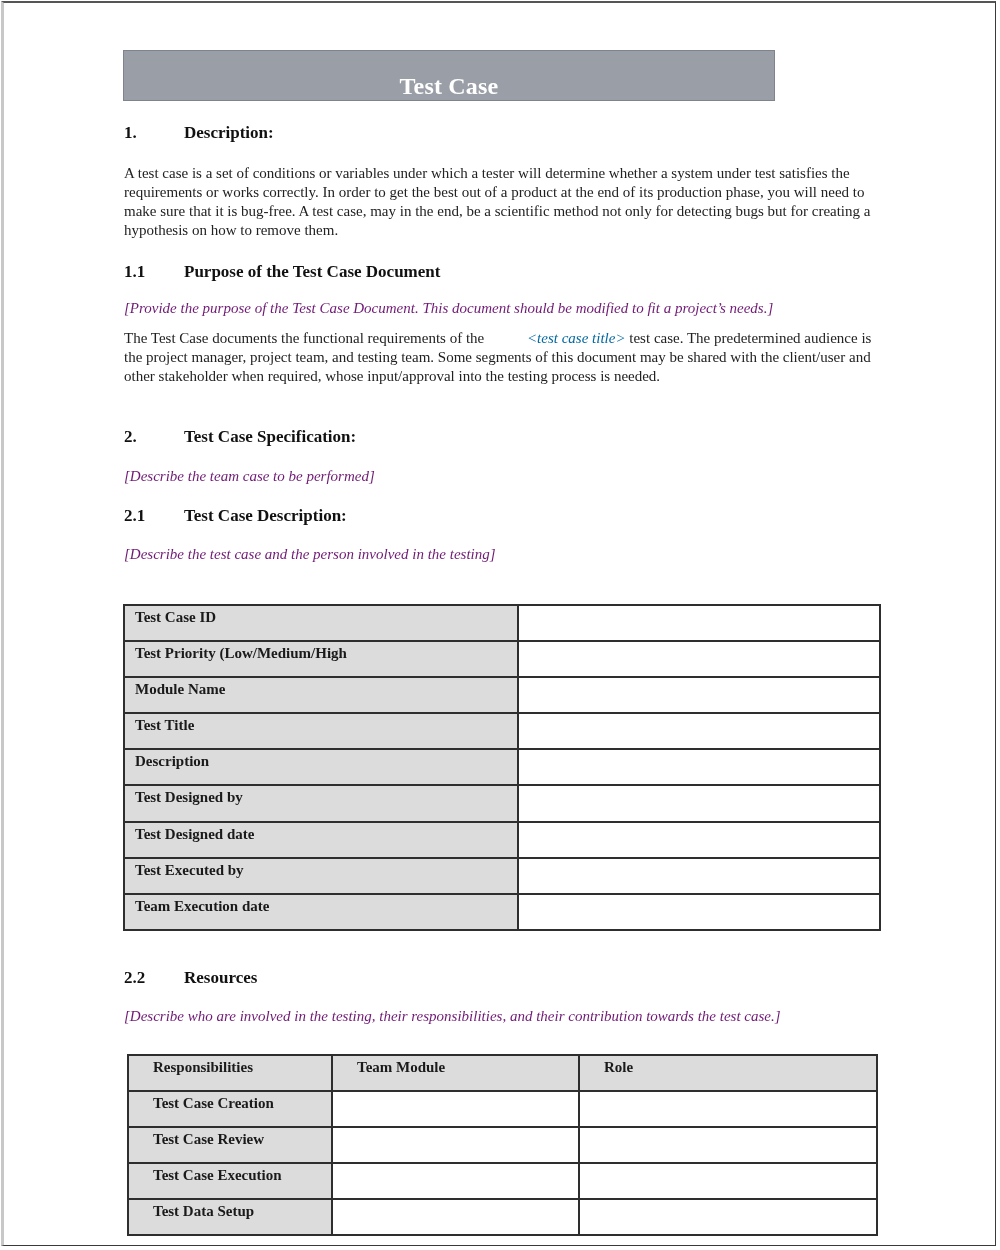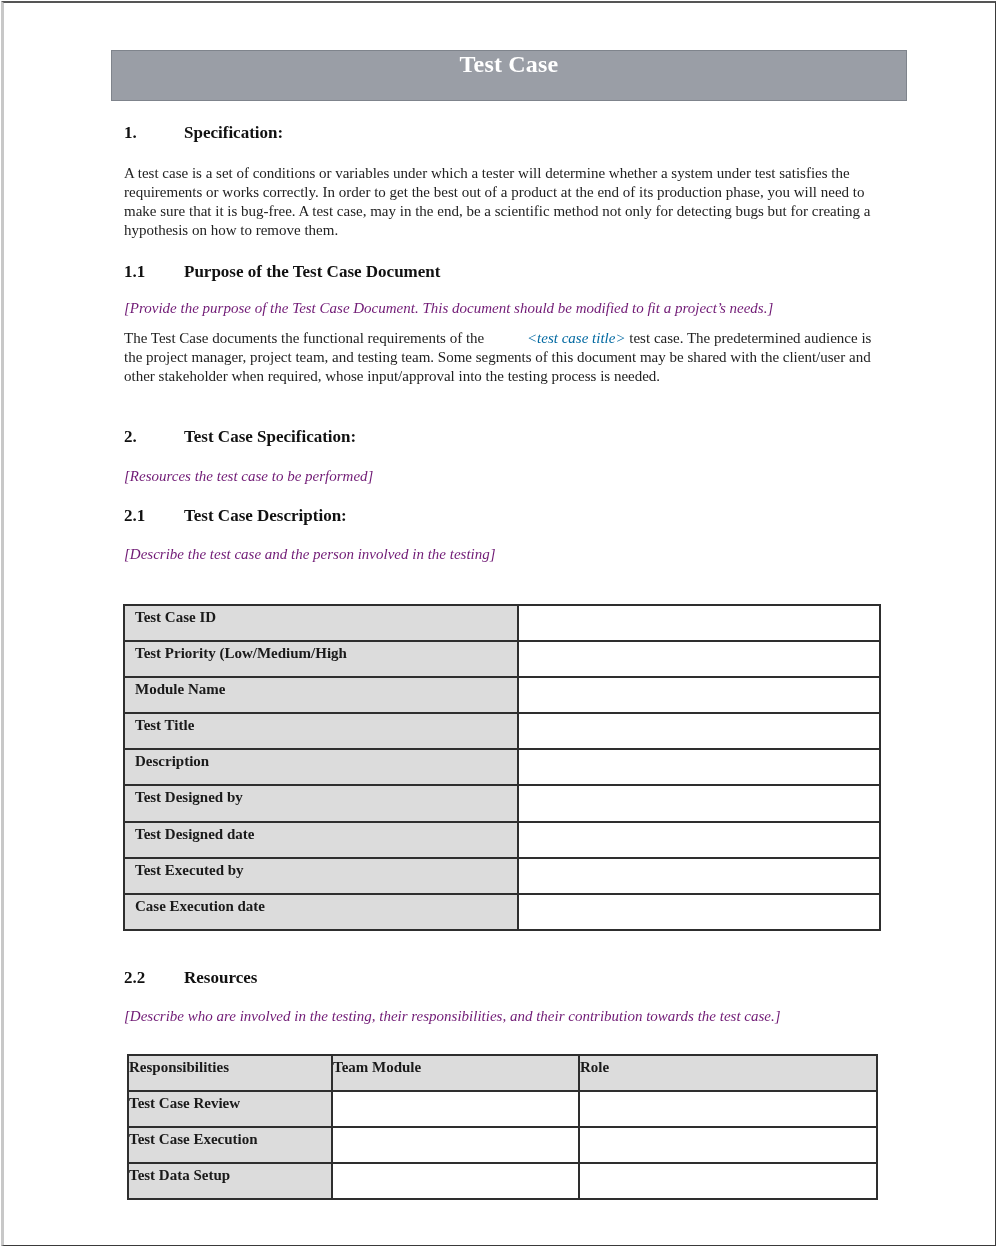--- a/index.html
+++ b/index.html
@@ -6,41 +6,41 @@
     body {
       width: 1000px; height: 1250px; background: #ffffff; position: relative; overflow: hidden;
       font-family: "DejaVu Serif", "Liberation Serif", serif; color: #1a1a1a;
     }
     .page-frame {
       position: absolute; left: 1px; top: 1px; width: 995px; height: 1245px;
       border: 1px solid #3a3a3a; border-left: 3px solid #c8c8c8; border-top: 2px solid #555;
       box-sizing: border-box;
     }
     .title-banner {
-      position: absolute; left: 111px; top: 50px; width: 796px; height: 51px;
+      position: absolute; left: 123px; top: 50px; width: 652px; height: 51px;
       background: #9a9ea6; border: 1px solid #7f848c; box-sizing: border-box;
-      display: flex; align-items: flex-start; justify-content: center;
+      display: flex; align-items: flex-end; justify-content: center;
     }
     .title-banner span { color: #ffffff; font-size: 24px; font-weight: bold; font-family: "Liberation Serif", serif; letter-spacing: 0.2px; }
     .heading {
       position: absolute; left: 124px; font-weight: bold; font-size: 17px; color: #111;
       font-family: "Liberation Serif", serif;
     }
     .heading .num { display: inline-block; width: 60px; }
     .para {
       position: absolute; left: 124px; width: 762px; font-size: 15px; line-height: 19px; color: #222;
       font-family: "Liberation Serif", serif;
     }
     .hint {
       position: absolute; left: 124px; font-size: 15px; font-style: italic; color: #701a75;
       font-family: "Liberation Serif", serif;
     }
     .inline-hint { color: #0369a1; font-style: italic; margin-left: 39px; }
     table { border-collapse: collapse; position: absolute; font-family: "Liberation Serif", serif; }
-    td { border: 2px solid #2e2e2e; vertical-align: top; padding: 3px 0; font-size: 15px; font-weight: bold; box-sizing: border-box; margin-left: 14px; }
+    td { border: 2px solid #2e2e2e; vertical-align: top; padding: 3px 24px; font-size: 15px; font-weight: bold; box-sizing: border-box; margin-left: 14px; }
     td.label { background: #dcdcdc; }
     td.empty { background: #ffffff; }
     .spec-table { left: 123px; top: 604px; width: 758px; }
     .spec-table td { height: 36.1px; }
     .spec-table td.label { width: 394px; padding-left: 10px; }
     .res-table { left: 127px; top: 1054px; width: 751px; }
     .res-table td { height: 36px; }
     .res-table td.c1 { width: 204px; }
     .res-table td.c2 { width: 247px; }
     .res-table tr.head td { background: #dcdcdc; }
@@ -48,36 +48,36 @@
 </head>
 <body>
 
 <div class="page-frame"></div>
 
 <div class="title-banner">
   <span>Test Case</span>
 </div>
 
 <div class="heading" style="top:123px;">
-  <span class="num">1.</span><span>Specification:</span>
+  <span class="num">1.</span><span>Description:</span>
 </div>
 <div class="para" style="top:164px;">A test case is a set of conditions or variables under which a tester will determine whether a system under test satisfies the requirements or works correctly. In order to get the best out of a product at the end of its production phase, you will need to make sure that it is bug-free. A test case, may in the end, be a scientific method not only for detecting bugs but for creating a hypothesis on how to remove them.</div>
 
 <div class="heading" style="top:262px;">
   <span class="num">1.1</span><span>Purpose of the Test Case Document</span>
 </div>
 <div class="hint" style="top:300px;">[Provide the purpose of the Test Case Document. This document should be modified to fit a project’s needs.]</div>
 <div class="para" style="top:329px;">
   <span>The Test Case documents the functional requirements of the </span><span class="inline-hint">&lt;test case title&gt;</span><span> test case. The predetermined audience is the project manager, project team, and testing team. Some segments of this document may be shared with the client/user and other stakeholder when required, whose input/approval into the testing process is needed.</span>
 </div>
 
 <div class="heading" style="top:427px;">
   <span class="num">2.</span><span>Test Case Specification:</span>
 </div>
-<div class="hint" style="top:468px;">[Resources the test case to be performed]</div>
+<div class="hint" style="top:468px;">[Describe the team case to be performed]</div>
 
 <div class="heading" style="top:506px;">
   <span class="num">2.1</span><span>Test Case Description:</span>
 </div>
 <div class="hint" style="top:546px;">[Describe the test case and the person involved in the testing]</div>
 
 <table class="spec-table">
   <tbody>
       <tr>
         <td class="label">Test Case ID</td>
@@ -105,37 +105,42 @@
       </tr>
   <tr>
         <td class="label">Test Designed date</td>
         <td class="empty"></td>
       </tr>
   <tr>
         <td class="label">Test Executed by</td>
         <td class="empty"></td>
       </tr>
   <tr>
-        <td class="label">Case Execution date</td>
+        <td class="label">Team Execution date</td>
         <td class="empty"></td>
       </tr>
 </tbody>
   </table>
 
 <div class="heading" style="top:968px;">
   <span class="num">2.2</span><span>Resources</span>
 </div>
 <div class="hint" style="top:1008px;">[Describe who are involved in the testing, their responsibilities, and their contribution towards the test case.]</div>
 
 <table class="res-table">
   <tbody>
       <tr class="head">
     <td class="c1">Responsibilities</td>
     <td class="c2">Team Module</td>
     <td>Role</td>
+  </tr>
+  <tr>
+    <td class="c1 label">Test Case Creation</td>
+    <td class="c2 empty"></td>
+    <td class="empty"></td>
   </tr>
   <tr>
     <td class="c1 label">Test Case Review</td>
     <td class="c2 empty"></td>
     <td class="empty"></td>
   </tr>
   <tr>
     <td class="c1 label">Test Case Execution</td>
     <td class="c2 empty"></td>
     <td class="empty"></td>

